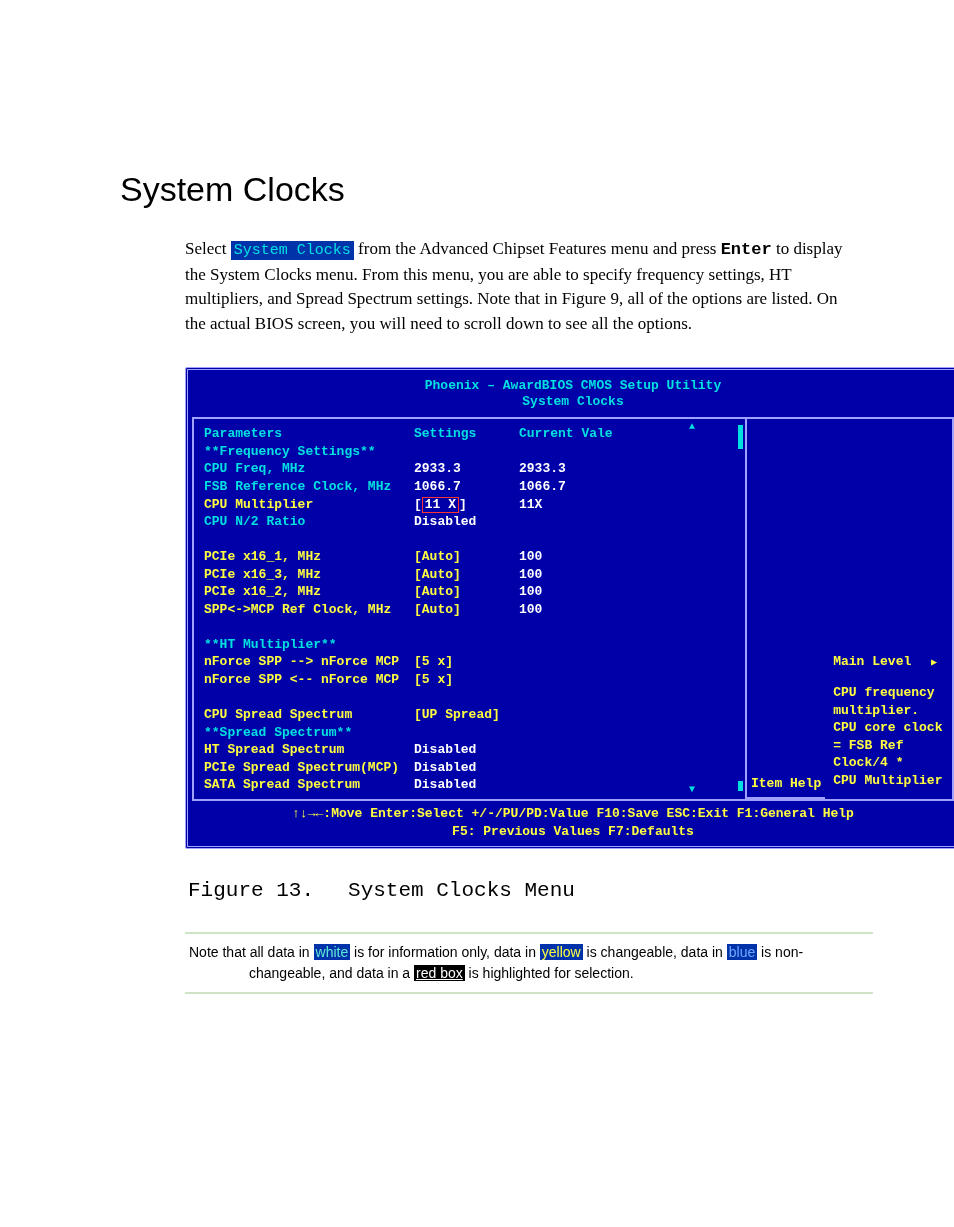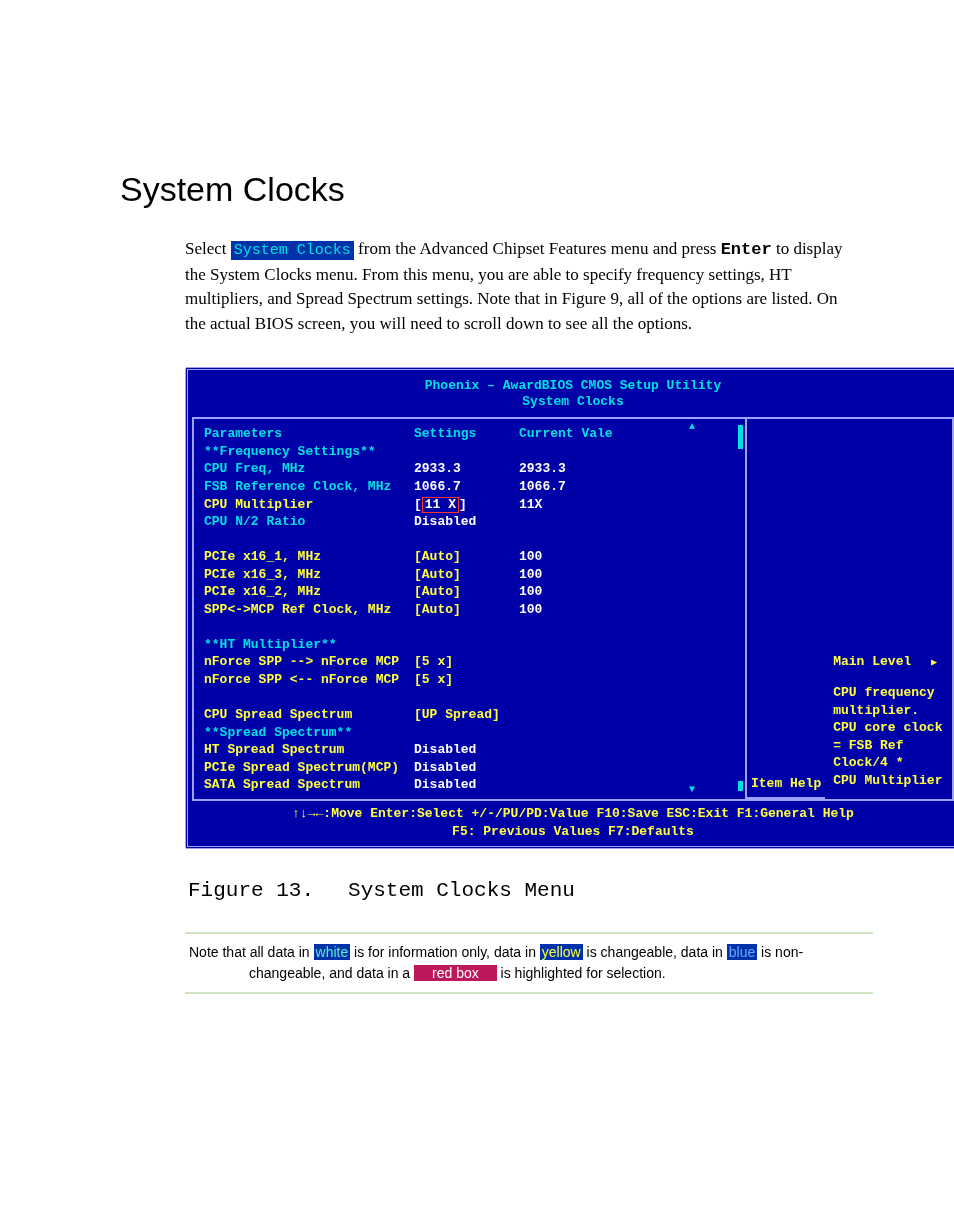--- a/index.html
+++ b/index.html
@@ -129,21 +129,21 @@
     border-bottom: 2px solid #cfe3c5;
     padding: 8px 4px;
     font-family: Arial, Helvetica, sans-serif;
     font-size: 14px;
     line-height: 1.5;
     color: #000;
   }
   .note-box .tag-white  { background:#0033aa; color:#5eead4; padding:0 2px; }
   .note-box .tag-yellow { background:#0033aa; color:#ffff40; padding:0 2px; }
   .note-box .tag-blue   { background:#0033aa; color:#6ea8ff; padding:0 2px; }
-  .note-box .tag-redbox { background:#be185d; color:#fff; padding:0 18px; }
+  .note-box .tag-redbox { background:#000000; color:#fff; padding:0 2px;text-decoration:underline; }
   .note-line2 { margin-left: 60px; }
 </style>
 </head>
 <body>
 
 <div class="page">
 
   <h1 class="section-heading">System Clocks</h1>
 
   <p class="body-text">

